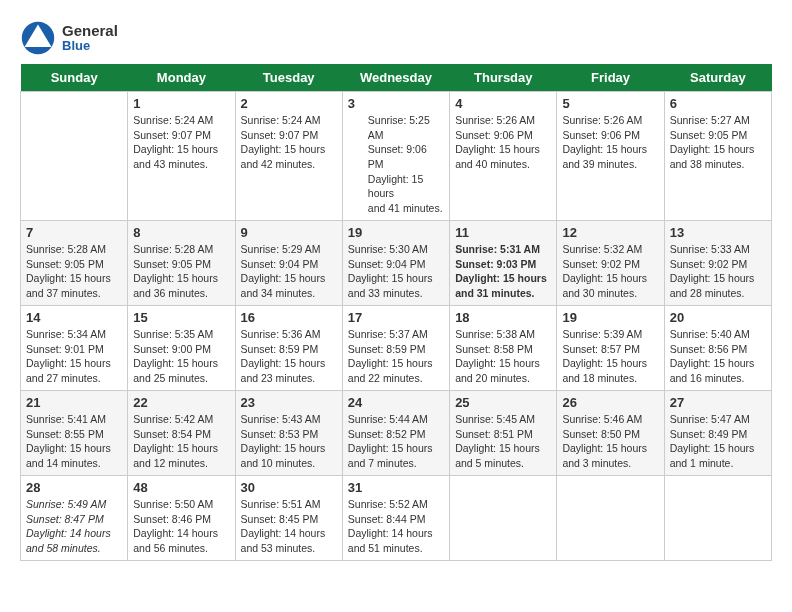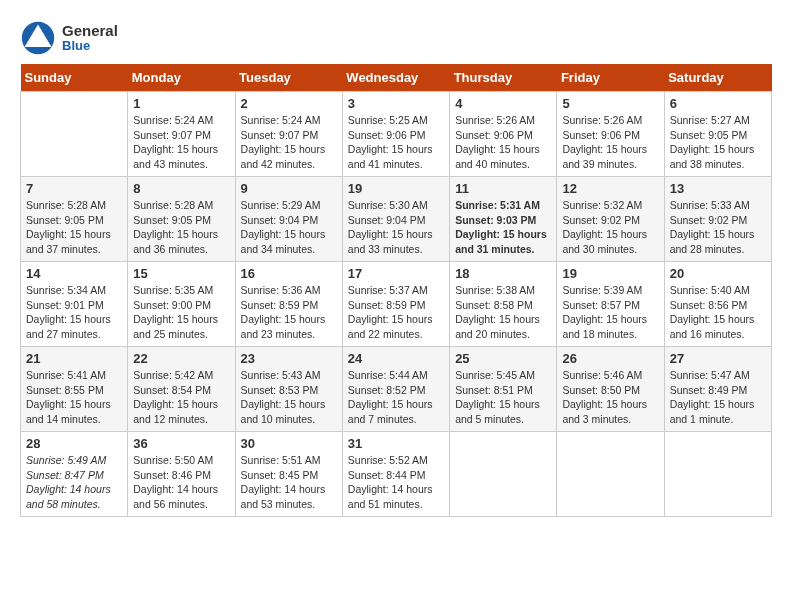--- a/index.html
+++ b/index.html
@@ -32,24 +32,24 @@
     .location-title {
       font-size: 16px;
       color: #333;
     }
     table {
       width: 100%;
       border-collapse: collapse;
       font-size: 11px;
     }
     th {
-      background-color: #c2410c;
+      background-color: #15803d;
       color: #fff;
       padding: 6px 4px;
-      text-align: left;
+      text-align: center;
       font-size: 13px;
       font-weight: bold;
     }
     td {
       border: 1px solid #ccc;
       vertical-align: top;
       padding: 4px 5px;
       width: calc(100% / 7);
       min-height: 80px;
       height: 85px;
@@ -124,21 +124,21 @@
         </td>
         <td>
           <span class="day-number">2</span>
           <div class="cell-text" style="white-space: pre-line;">Sunrise: 5:24 AM
 Sunset: 9:07 PM
 Daylight: 15 hours
 and 42 minutes.</div>
         </td>
         <td>
           <span class="day-number">3</span>
-          <div class="cell-text" style="white-space: pre-line;">Sunrise: 5:25 AM
+          <div class="cell-text" style="white-space: pre-line; margin-left: 20px;">Sunrise: 5:25 AM
 Sunset: 9:06 PM
 Daylight: 15 hours
 and 41 minutes.</div>
         </td>
         <td>
           <span class="day-number">4</span>
           <div class="cell-text" style="white-space: pre-line;">Sunrise: 5:26 AM
 Sunset: 9:06 PM
 Daylight: 15 hours
 and 40 minutes.</div>
@@ -313,21 +313,21 @@
       </tr>
       <tr>
         <td>
           <span class="day-number">28</span>
           <div class="cell-text" style="white-space: pre-line; font-style: italic;">Sunrise: 5:49 AM
 Sunset: 8:47 PM
 Daylight: 14 hours
 and 58 minutes.</div>
         </td>
         <td>
-          <span class="day-number">36</span>
+          <span class="day-number">48</span>
           <div class="cell-text" style="white-space: pre-line;">Sunrise: 5:50 AM
 Sunset: 8:46 PM
 Daylight: 14 hours
 and 56 minutes.</div>
         </td>
         <td>
           <span class="day-number">30</span>
           <div class="cell-text" style="white-space: pre-line;">Sunrise: 5:51 AM
 Sunset: 8:45 PM
 Daylight: 14 hours

